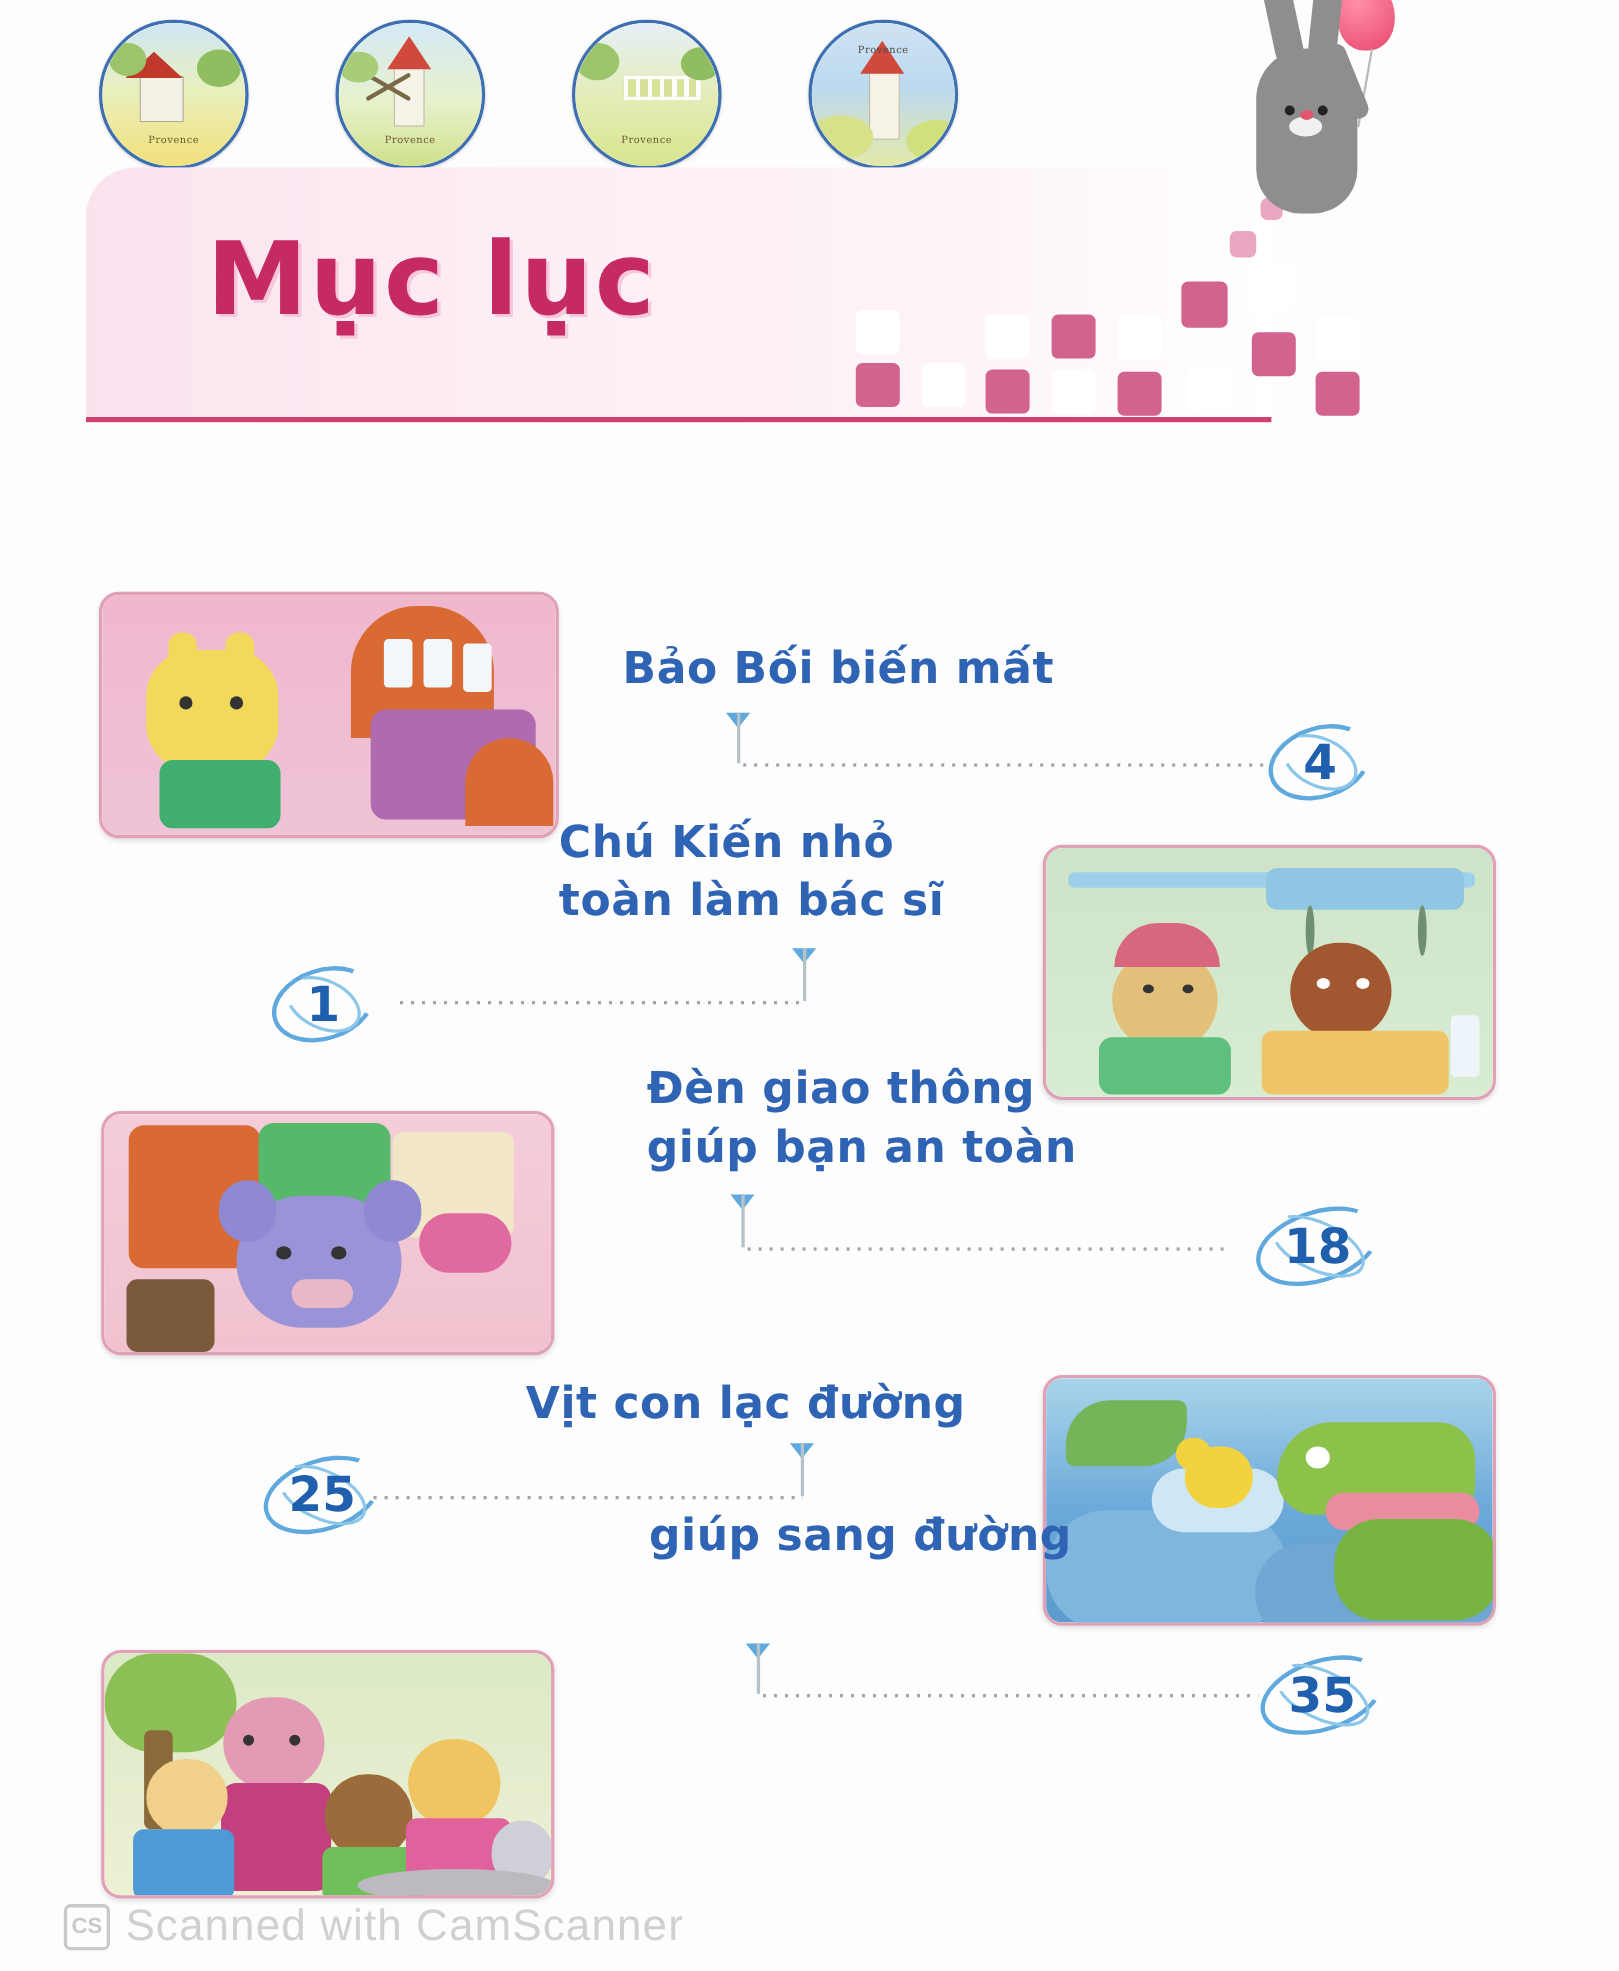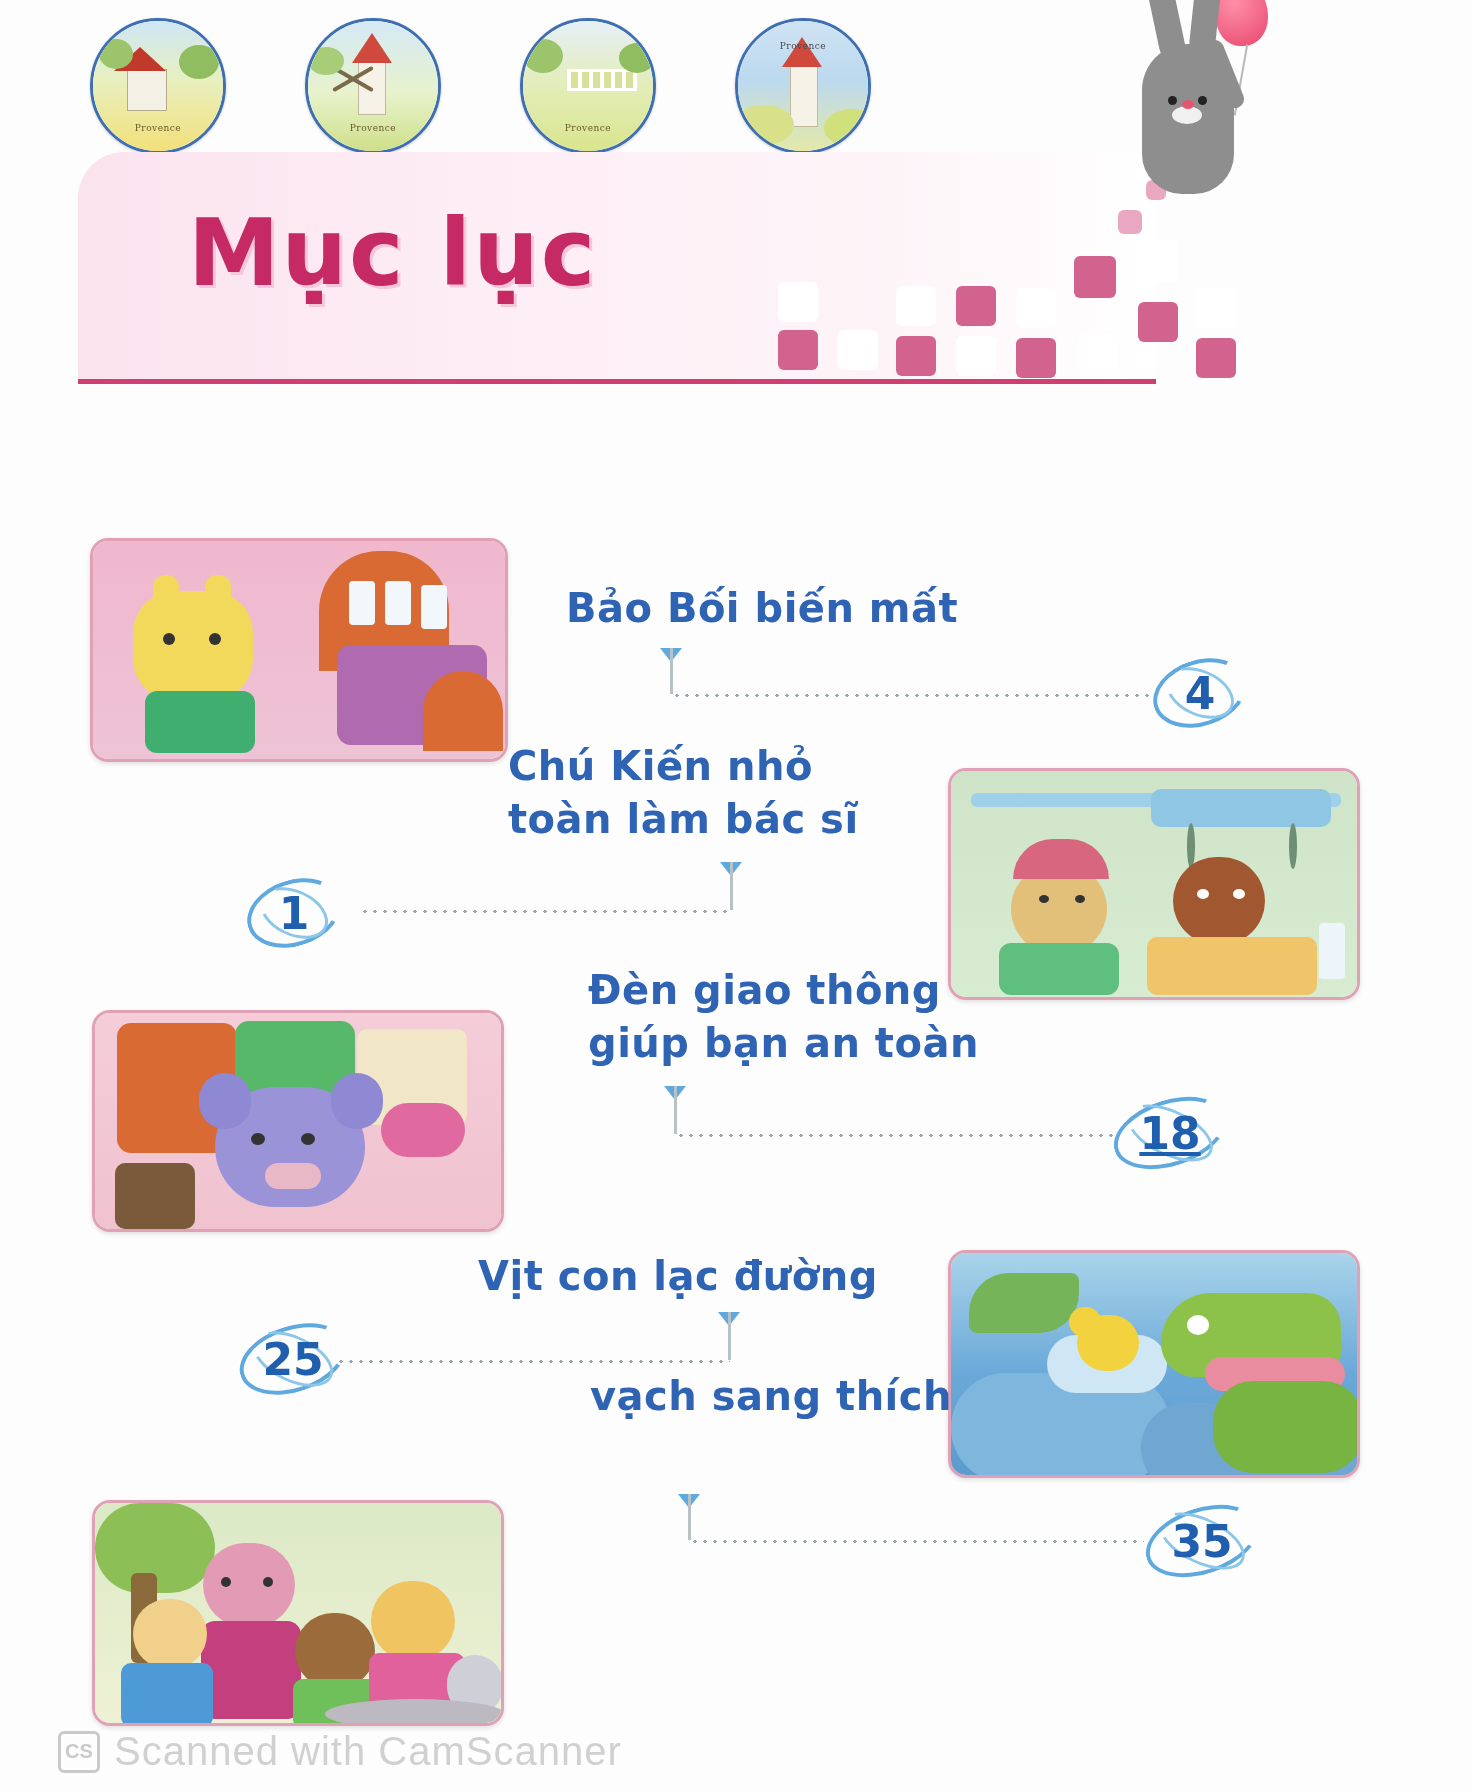--- a/index.html
+++ b/index.html
@@ -327,21 +327,21 @@
     <div class="blob" style="left:286px; top:90px; width:84px;height:54px;background:#e06aa0;border-radius:40px;"></div>
     <div class="blob" style="left:20px; top:150px; width:80px;height:66px;background:#7a5a3a;border-radius:10px;"></div>
   </div>
   <div class="entry-title" style="left:588px; top:964px;">
     <div>Đèn giao thông</div>
     <div>giúp bạn an toàn</div>
   </div>
   <div class="tri" style="left:664px; top:1086px;"></div>
   <div class="vline" style="left:674px; top:1086px; height:48px;"></div>
   <div class="dots" style="left:676px; top:1134px; width:438px;"></div>
-  <div class="pagenum" style="left:1112px; top:1100px; width:116px;text-decoration:underline;">
+  <div class="pagenum" style="left:1140px; top:1100px; width:116px;">
     <div class="swirl"></div>
       <div class="swirl2"></div>
     <span>18</span>
   </div>
 
   <div class="entry-title" style="left:478px; top:1250px;">
     <div>Vịt con lạc đường</div>
   </div>
   <div class="thumb" style="left:948px; top:1250px; width:412px; height:228px;">
     <div class="t-bg" style="background:linear-gradient(#a9d4ea, #6aa8d8 55%, #5b9ccd);"></div>
@@ -359,21 +359,21 @@
   <div class="tri" style="left:718px; top:1312px;"></div>
   <div class="vline" style="left:728px; top:1312px; height:48px;"></div>
   <div class="dots" style="left:336px; top:1360px; width:394px;"></div>
   <div class="pagenum" style="left:238px; top:1326px; width:110px;">
     <div class="swirl"></div>
       <div class="swirl2"></div>
     <span>25</span>
   </div>
 
   <div class="entry-title" style="left:590px; top:1370px;">
-    <div>vạch sang thích</div>
+    <div>giúp sang đường</div>
   </div>
   <div class="thumb" style="left:92px; top:1500px; width:412px; height:226px;">
     <div class="t-bg" style="background:linear-gradient(#dbe9c6,#eef1d4);"></div>
     <div class="blob" style="left:0px; top:0px; width:120px;height:90px;background:#8cbf55;border-radius:50px;"></div>
     <div class="blob" style="left:36px; top:70px; width:26px;height:90px;background:#8a6a3a;border-radius:6px;"></div>
     <div class="blob" style="left:108px; top:40px; width:92px;height:84px;background:#e39bb5;border-radius:46px;"></div>
     <div class="blob" style="left:126px; top:74px; width:10px;height:10px;background:#333;border-radius:50%;"></div>
     <div class="blob" style="left:168px; top:74px; width:10px;height:10px;background:#333;border-radius:50%;"></div>
     <div class="blob" style="left:106px; top:118px; width:100px;height:98px;background:#c33f7e;border-radius:14px;"></div>
     <div class="blob" style="left:38px; top:96px; width:74px;height:70px;background:#f0d08a;border-radius:38px;"></div>

